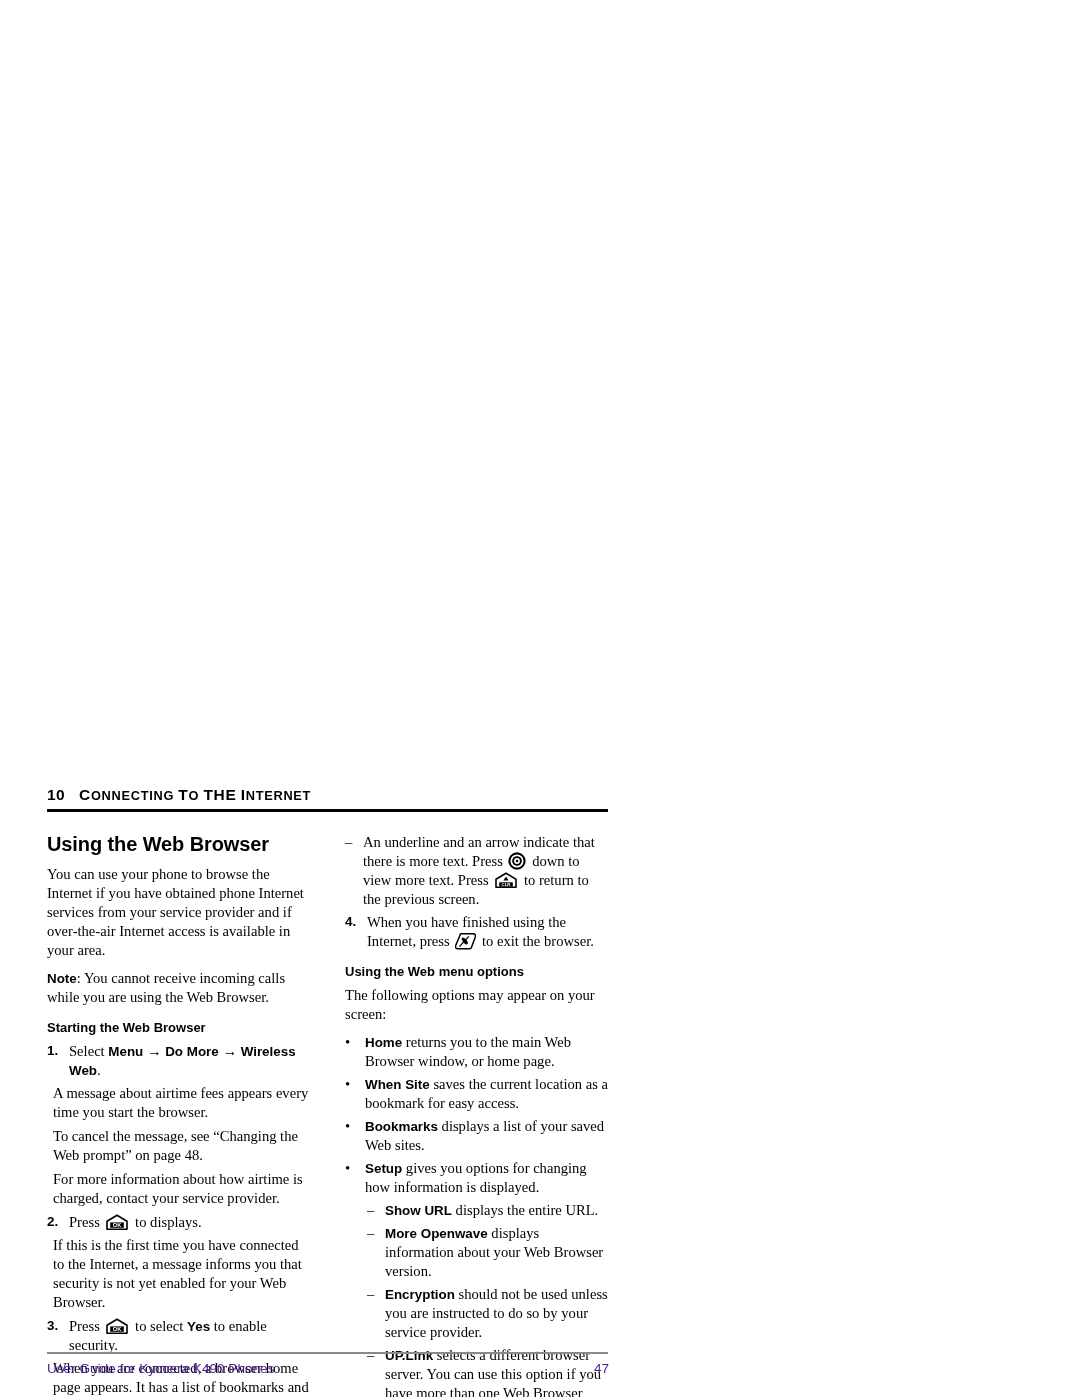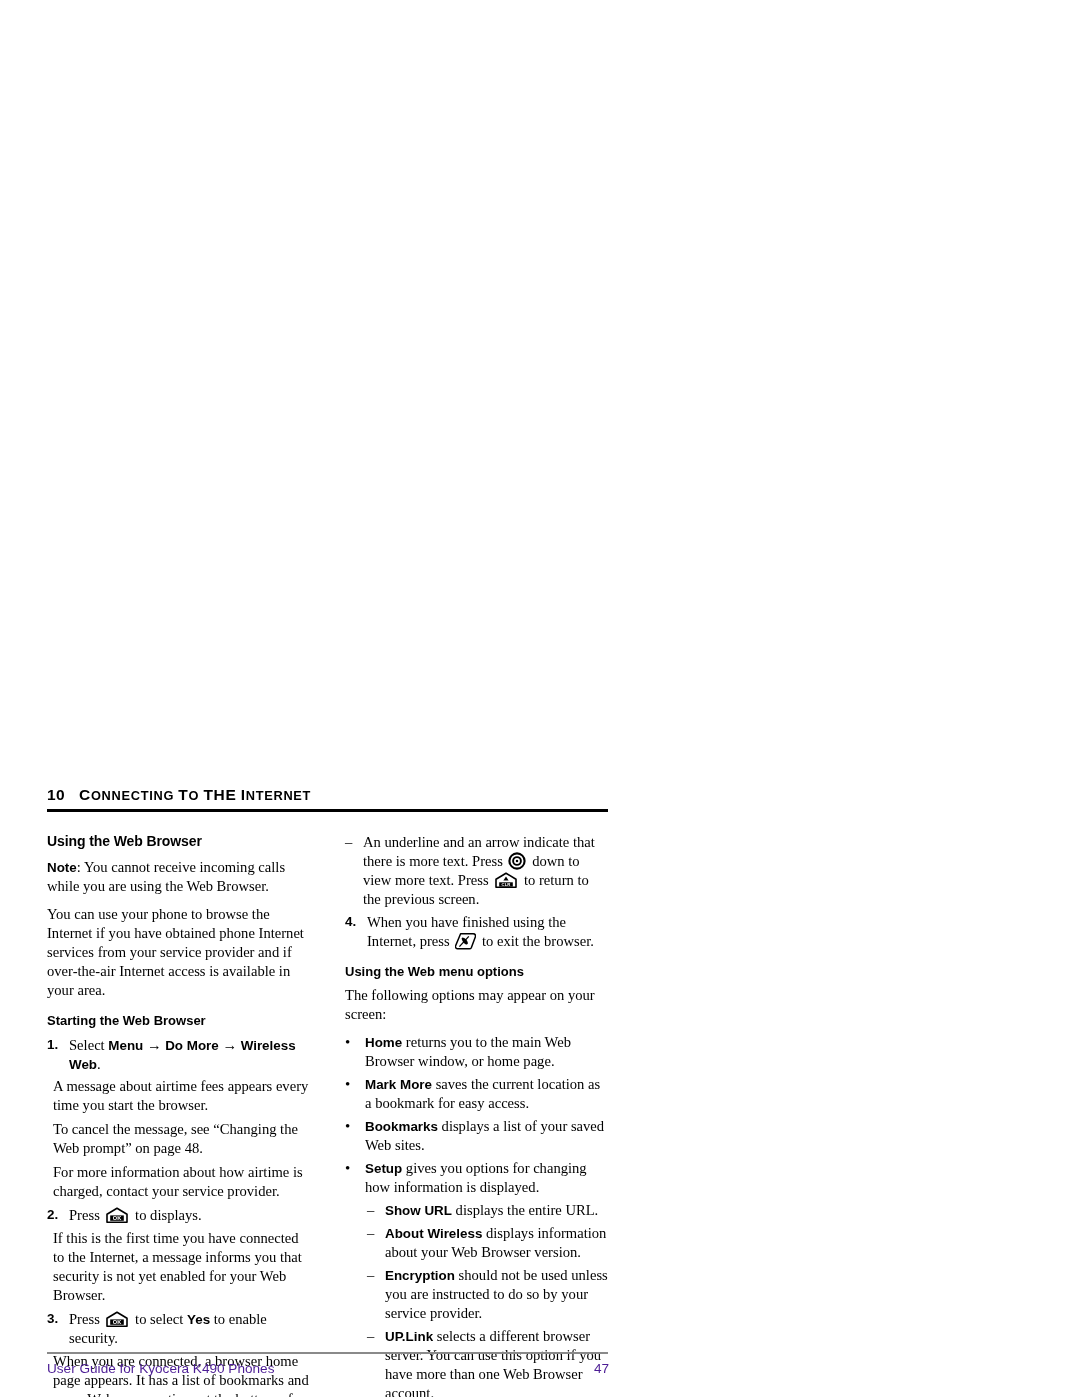--- a/index.html
+++ b/index.html
@@ -63,21 +63,21 @@
     margin-top: 21px;
   }
   .col {
     width: 264px;
   }
   .col-left { margin-right: 34px; }
 
   h1.sec {
     font-family: "Liberation Sans", sans-serif;
     font-weight: bold;
-    font-size: 14px;
+    font-size: 20px;
     margin: 0 0 9px 0;
     line-height: 1.15;
     letter-spacing: -0.1px;
   }
   h2.subsec {
     font-family: "Liberation Sans", sans-serif;
     font-weight: bold;
     font-size: 13px;
     margin: 13px 0 7px 0;
     line-height: 1.2;
@@ -183,23 +183,23 @@
       <span class="chapnum">10</span><span class="smallcaps"><span class="cap">C</span>ONNECTING <span class="cap">T</span>O <span class="cap">THE</span> <span class="cap">I</span>NTERNET</span>
     </div>
     <div class="rule-head"></div>
 
     <div class="columns">
 
       <div class="col col-left">
 
         <h1 class="sec">Using the Web Browser</h1>
 
+        <p class="body">You can use your phone to browse the Internet if you have obtained phone Internet services from your service provider and if over-the-air Internet access is available in your area.</p>
+
         <p class="body"><span class="sans">Note</span><span>:  You cannot receive incoming calls while you are using the Web Browser.</span></p>
-
-        <p class="body">You can use your phone to browse the Internet if you have obtained phone Internet services from your service provider and if over-the-air Internet access is available in your area.</p>
 
         <h2 class="subsec">Starting the Web Browser</h2>
 
         <div class="item">
           <span class="marker">1.</span>
           <span class="txt"><span>Select </span><span class="sans">Menu</span> <span class="arrow">→</span> <span class="sans">Do More</span> <span class="arrow">→</span> <span class="sans">Wireless Web</span><span>.</span></span>
         </div>
         <div class="cont">A message about airtime fees appears every time you start the browser.</div>
         <div class="cont">To cancel the message, see “Changing the Web prompt” on page 48.</div>
         <div class="cont">For more information about how airtime is charged, contact your service provider.</div>
@@ -254,38 +254,38 @@
         <h2 class="subsec">Using the Web menu options</h2>
 
         <p class="body">The following options may appear on your screen:</p>
 
         <div class="item">
           <span class="marker bullet">•</span>
           <span class="txt"><span class="sans">Home</span><span> returns you to the main Web Browser window, or home page.</span></span>
         </div>
         <div class="item">
           <span class="marker bullet">•</span>
-          <span class="txt"><span class="sans">Mark More</span><span> saves the current location as a bookmark for easy access.</span></span>
+          <span class="txt"><span class="sans">When Site</span><span> saves the current location as a bookmark for easy access.</span></span>
         </div>
         <div class="item">
           <span class="marker bullet">•</span>
           <span class="txt"><span class="sans">Bookmarks</span><span> displays a list of your saved Web sites.</span></span>
         </div>
         <div class="item">
           <span class="marker bullet">•</span>
           <span class="txt"><span class="sans">Setup</span><span> gives you options for changing how information is displayed.</span></span>
         </div>
 
         <div class="sub-dash">
           <span class="marker">–</span>
           <span class="txt"><span class="sans">Show URL</span><span> displays the entire URL.</span></span>
         </div>
         <div class="sub-dash">
           <span class="marker">–</span>
-          <span class="txt"><span class="sans">About Wireless</span><span> displays information about your Web Browser version.</span></span>
+          <span class="txt"><span class="sans">More Openwave</span><span> displays information about your Web Browser version.</span></span>
         </div>
         <div class="sub-dash">
           <span class="marker">–</span>
           <span class="txt"><span class="sans">Encryption</span><span> should not be used unless you are instructed to do so by your service provider.</span></span>
         </div>
         <div class="sub-dash">
           <span class="marker">–</span>
           <span class="txt"><span class="sans">UP.Link</span><span> selects a different browser server. You can use this option if you have more than one Web Browser account.</span></span>
         </div>
 

